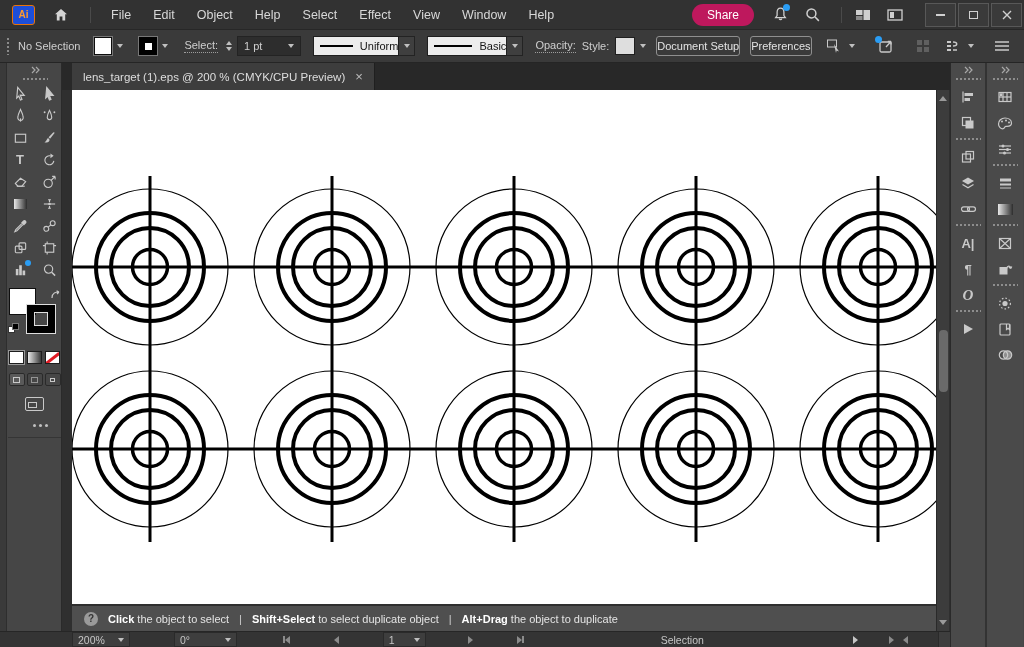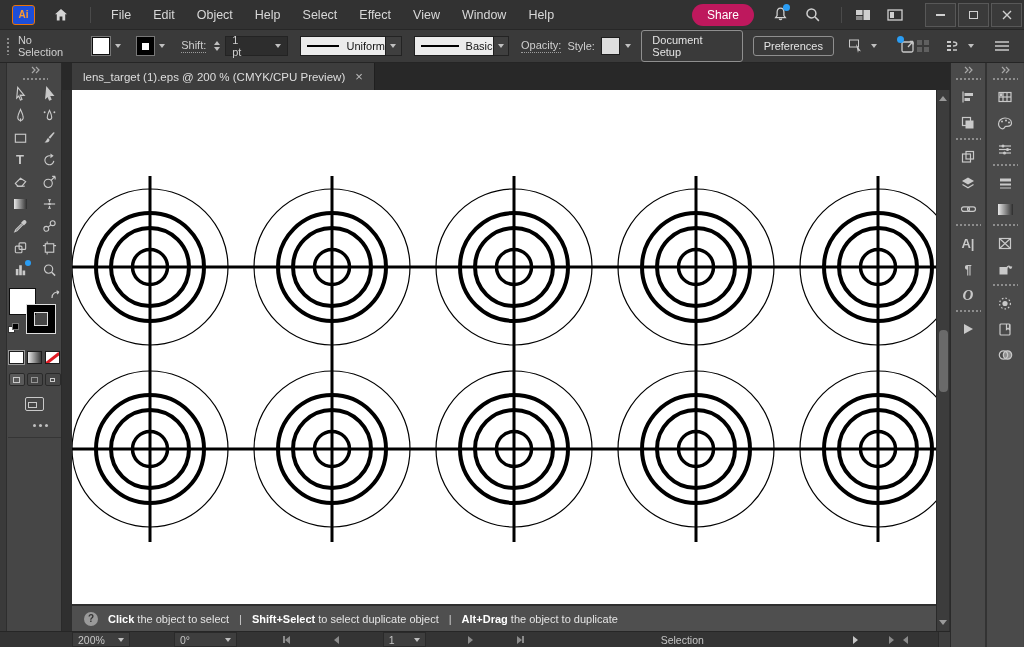--- a/index.html
+++ b/index.html
@@ -53,21 +53,21 @@
   .field{background:#2d2d2d;border:1px solid #232323;height:20px;display:flex;align-items:center;
          padding:0 6px;margin-left:5px;}
   .field .caret{margin-left:26px;}
   .well{height:20px;background:#ececec;border:1px solid #1f1f1f;display:flex;align-items:center;
         color:#141414;margin-left:12px;}
   .well .line{height:2.5px;background:#000;width:42px;margin:0 7px 0 6px;}
   .dd-btn{width:16px;height:20px;background:#3f3f3f;border:1px solid #232323;border-left:none;
           display:flex;align-items:center;justify-content:center;}
   .dd-btn .caret{margin:0;}
   .style-sw{width:20px;height:18px;background:#dedede;border:1px solid #1f1f1f;margin-left:6px;}
-  .btn{border:1px solid #8f8f8f;border-radius:3px;padding:3px 10px;color:#e4e4e4;margin-left:10px;
+  .btn{border:1px solid #8f8f8f;border-radius:3px;padding:3px 0;color:#e4e4e4;margin-left:10px;
        background:transparent;font-size:11px;}
   .cb-icon{position:relative;display:flex;align-items:center;margin-left:14px;color:#c9c9c9;}
   .dim-grid{display:grid;grid-template-columns:5px 5px;gap:2px;margin-left:auto;}
   .dim-grid i{width:5px;height:5px;background:#606060;}
 
   
   .left-dock{position:absolute;left:0;top:63px;width:62px;bottom:16px;background:#464646;
              border-right:1px solid #2a2a2a;}
   .edge-strip{position:absolute;left:0;top:0;bottom:0;width:7px;background:#3a3a3a;
               border-right:1px solid #2e2e2e;}
@@ -235,21 +235,21 @@
 
   <div class="controlbar">
     <span class="grip-v"></span>
     <span>No Selection</span>
     <span class="fill-sw"></span>
       <span class="caret"></span>
     <span class="stroke-sw">
         <span class="hole"></span>
       </span>
       <span class="caret"></span>
-    <span class="link-label">Shift:</span>
+    <span class="link-label">Select:</span>
     <span class="spinner">
         <i class="spin-up"></i>
         <i class="spin-dn"></i>
       </span>
     <span class="field">
         <span>1 pt</span>
         <span class="caret"></span>
       </span>
     <span class="well" style="width:86px">
         <span class="line"></span>

